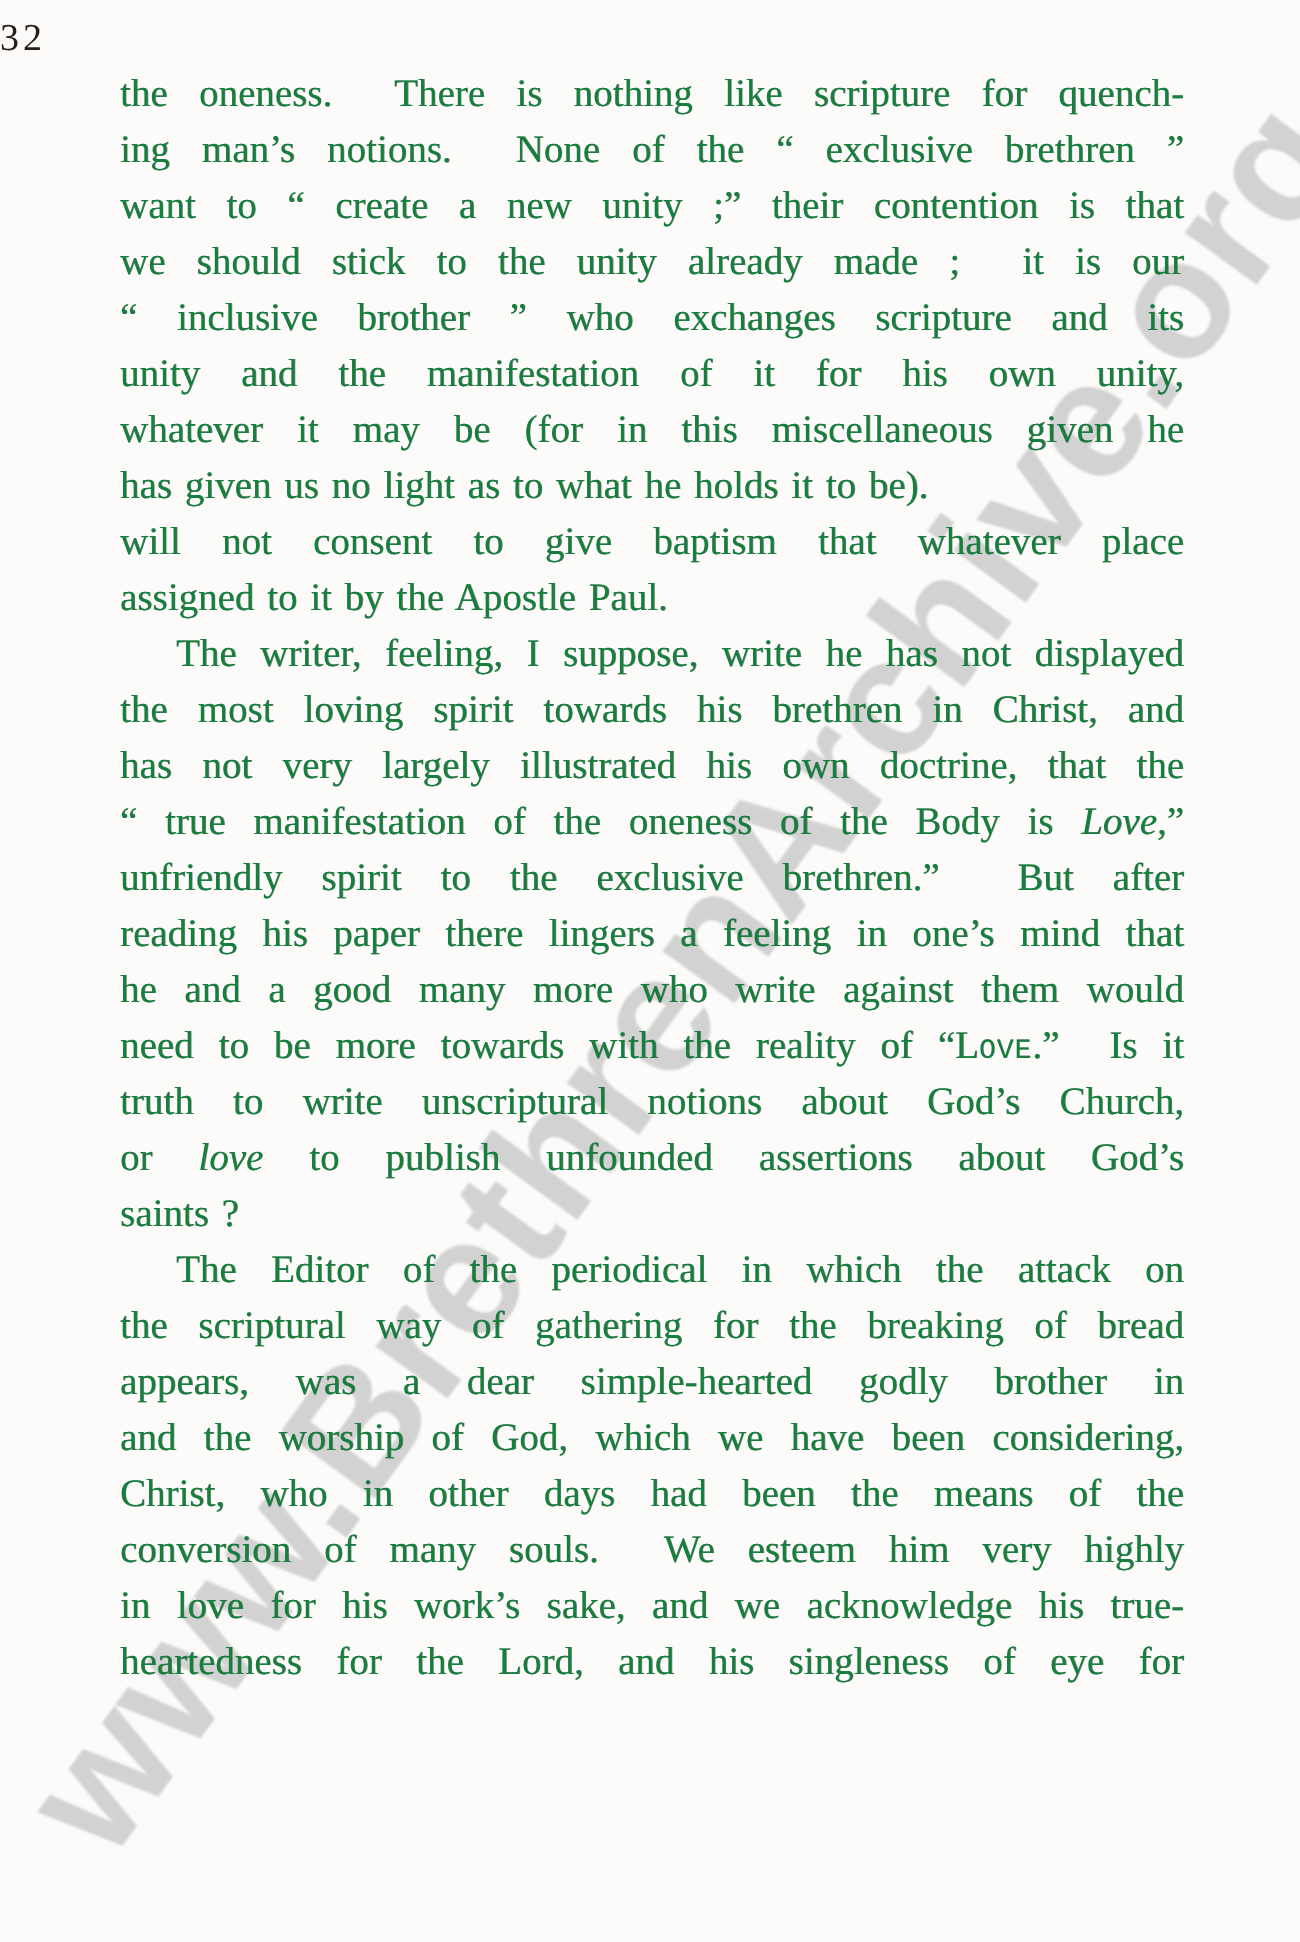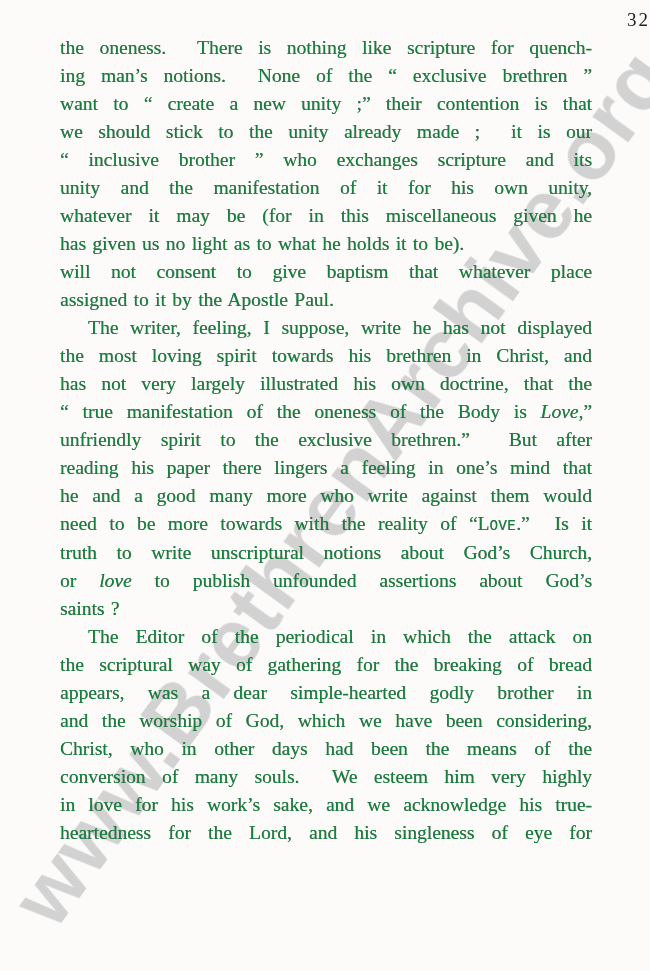--- a/index.html
+++ b/index.html
@@ -21,21 +21,21 @@
     letter-spacing:1px;
     white-space:nowrap;
     color:#d2d2d2;
     filter:blur(0.6px);
     z-index:1;
     user-select:none;
   }
   .pagenum {
     position:absolute;
     top:9px; left:0; right:0;
-    text-align:right;
+    text-align:left;
     font-size:19px;
     letter-spacing:2px;
     color:#24201c;
     z-index:2;
   }
   .body-text {
     position:absolute;
     left:60px; top:34px;
     width:532px;
     font-size:19.5px;

